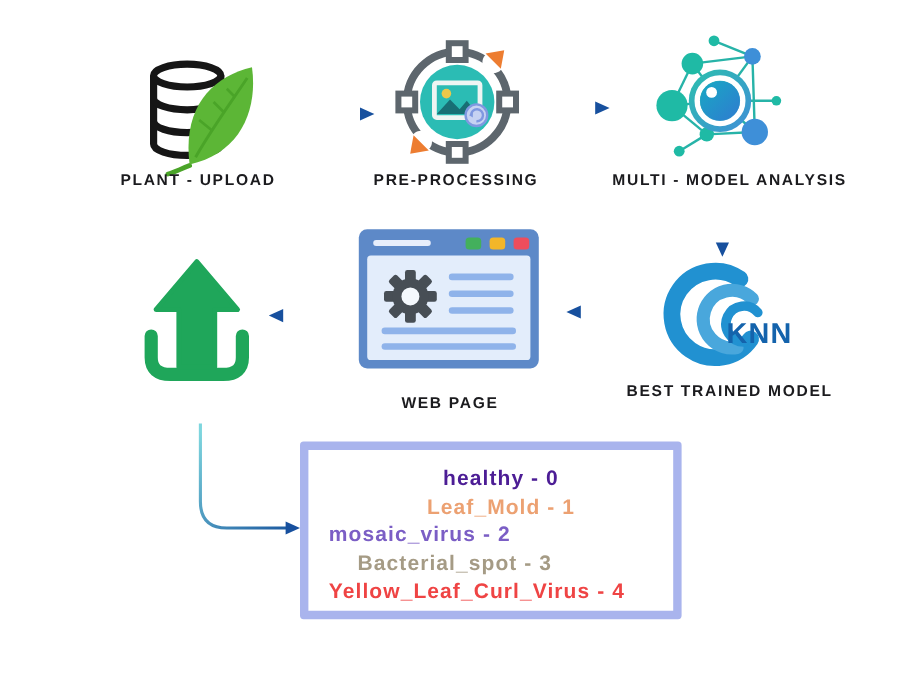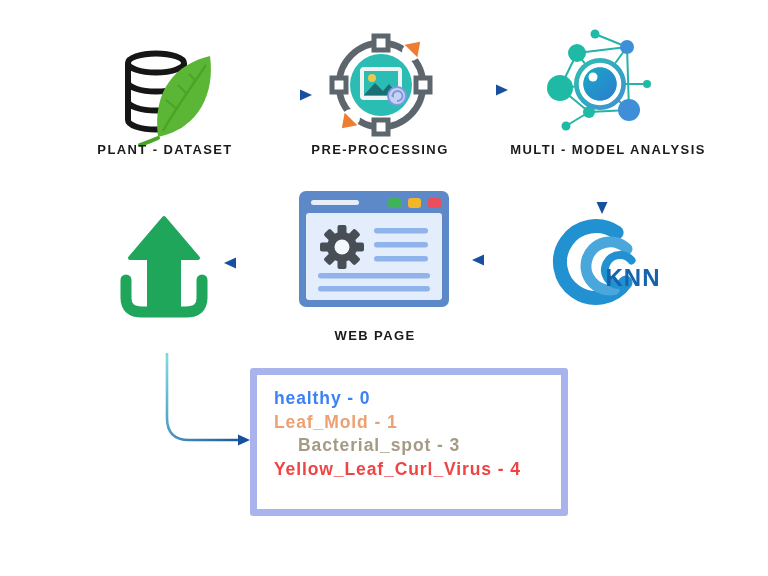--- a/index.html
+++ b/index.html
@@ -33,21 +33,21 @@
       <path d="M10,15 L10,72 A28,9.5 0 0 0 66,72 L66,15" fill="#ffffff" stroke="#161616" stroke-width="6"></path>
       <path d="M10,34 A28,9.5 0 0 0 66,34" fill="none" stroke="#161616" stroke-width="6"></path>
       <path d="M10,53 A28,9.5 0 0 0 66,53" fill="none" stroke="#161616" stroke-width="6"></path>
       <ellipse cx="38" cy="15" rx="28" ry="9.5" fill="#ffffff" stroke="#161616" stroke-width="6"></ellipse>
       <path d="M40,90 C30,94 26,96 22,97" fill="none" stroke="#4aa428" stroke-width="4" stroke-linecap="round"></path>
       <path d="M92,8 C58,16 34,42 40,89 C82,80 97,44 92,8 Z" fill="#5cb636"></path>
       <path d="M45,83 C58,60 74,38 88,17" fill="none" stroke="#4aa428" stroke-width="2.4"></path>
       <path d="M59,61 L48,52 M69,46 L60,37 M78,33 L71,26" fill="none" stroke="#4aa428" stroke-width="2.2"></path>
     </svg>
   </div>
-  <div class="step-label" style="left:75px;top:142px;width:180px;">PLANT - DATASET</div>
+  <div class="step-label" style="left:75px;top:142px;width:180px;">PLANT - UPLOAD</div>
 
   <div class="arrow" style="left:238px;top:85px;">
     <svg width="78" height="20" viewBox="0 0 78 20">
       <defs>
           <linearGradient id="g1" x1="0" y1="0" x2="1" y2="0">
         <stop offset="0" stop-color="#7ed6de"></stop>
             <stop offset="1" stop-color="#15519c"></stop>
       </linearGradient>
         </defs>
       <line x1="3" y1="10" x2="64" y2="10" stroke="url(#g1)" stroke-width="2.6"></line>
@@ -147,20 +147,21 @@
   </div>
 
   <div class="icon-wrap" style="left:550px;top:212px;">
     <svg width="118" height="102" viewBox="0 0 118 102">
       <path d="M66.6,20.5 A36,36 0 1 0 75.5,70.6" fill="none" stroke="#2191d1" stroke-width="14" stroke-linecap="round"></path>
       <path d="M77,37 A24,24 0 1 0 64.2,77.6" fill="none" stroke="#49a7dc" stroke-width="11" stroke-linecap="round"></path>
       <path d="M81.5,48.4 A15,15 0 1 0 70,73" fill="none" stroke="#2191d1" stroke-width="8" stroke-linecap="round"></path>
       <text x="83" y="74" text-anchor="middle" font-family="Liberation Sans, DejaVu Sans, sans-serif" font-size="24" font-weight="700" letter-spacing="1" fill="#1463ac">KNN</text>
     </svg>
   </div>
+  <div class="step-label" style="left:500px;top:318px;width:216px;">BEST TRAINED  MODEL</div>
 
   <div class="arrow" style="left:468px;top:250px;">
     <svg width="76" height="20" viewBox="0 0 76 20">
       <defs>
           <linearGradient id="g4" x1="1" y1="0" x2="0" y2="0">
         <stop offset="0" stop-color="#7ed6de"></stop>
             <stop offset="1" stop-color="#15519c"></stop>
       </linearGradient>
         </defs>
       <line x1="73" y1="10" x2="14" y2="10" stroke="url(#g4)" stroke-width="2.6"></line>
@@ -227,20 +228,21 @@
             <stop offset="1" stop-color="#15519c"></stop>
       </linearGradient>
         </defs>
       <path d="M17,3 L17,68 Q17,90 39,90 L90,90" fill="none" stroke="url(#g6)" stroke-width="2.6"></path>
       <path d="M88,84.5 L100,90 L88,95.5 Z" fill="#17509e"></path>
     </svg>
   </div>
 
   <div class="pred-box" style="border-color: rgb(169, 180, 237);">
     <div class="pred-list">
-        <div class="disease-line" style="color: #3b82f6;">healthy - 0</div>
-        <div class="disease-line" style="color: rgb(236, 161, 114);">Leaf_Mold - 1</div>
+        <div class="disease-line" style="color: #4c1d95; text-align: center;">healthy - 0</div>
+        <div class="disease-line" style="color: rgb(236, 161, 114); text-align: center;">Leaf_Mold - 1</div>
+        <div class="disease-line" style="color: rgb(123, 94, 197);">mosaic_virus - 2</div>
         <div class="disease-line" style="color: rgb(165, 155, 133); margin-left: 24px;">Bacterial_spot - 3</div>
         <div class="disease-line" style="color: #ef4444;">Yellow_Leaf_Curl_Virus - 4</div>
       </div>
   </div>
 
 </div>
 
 </body></html>

